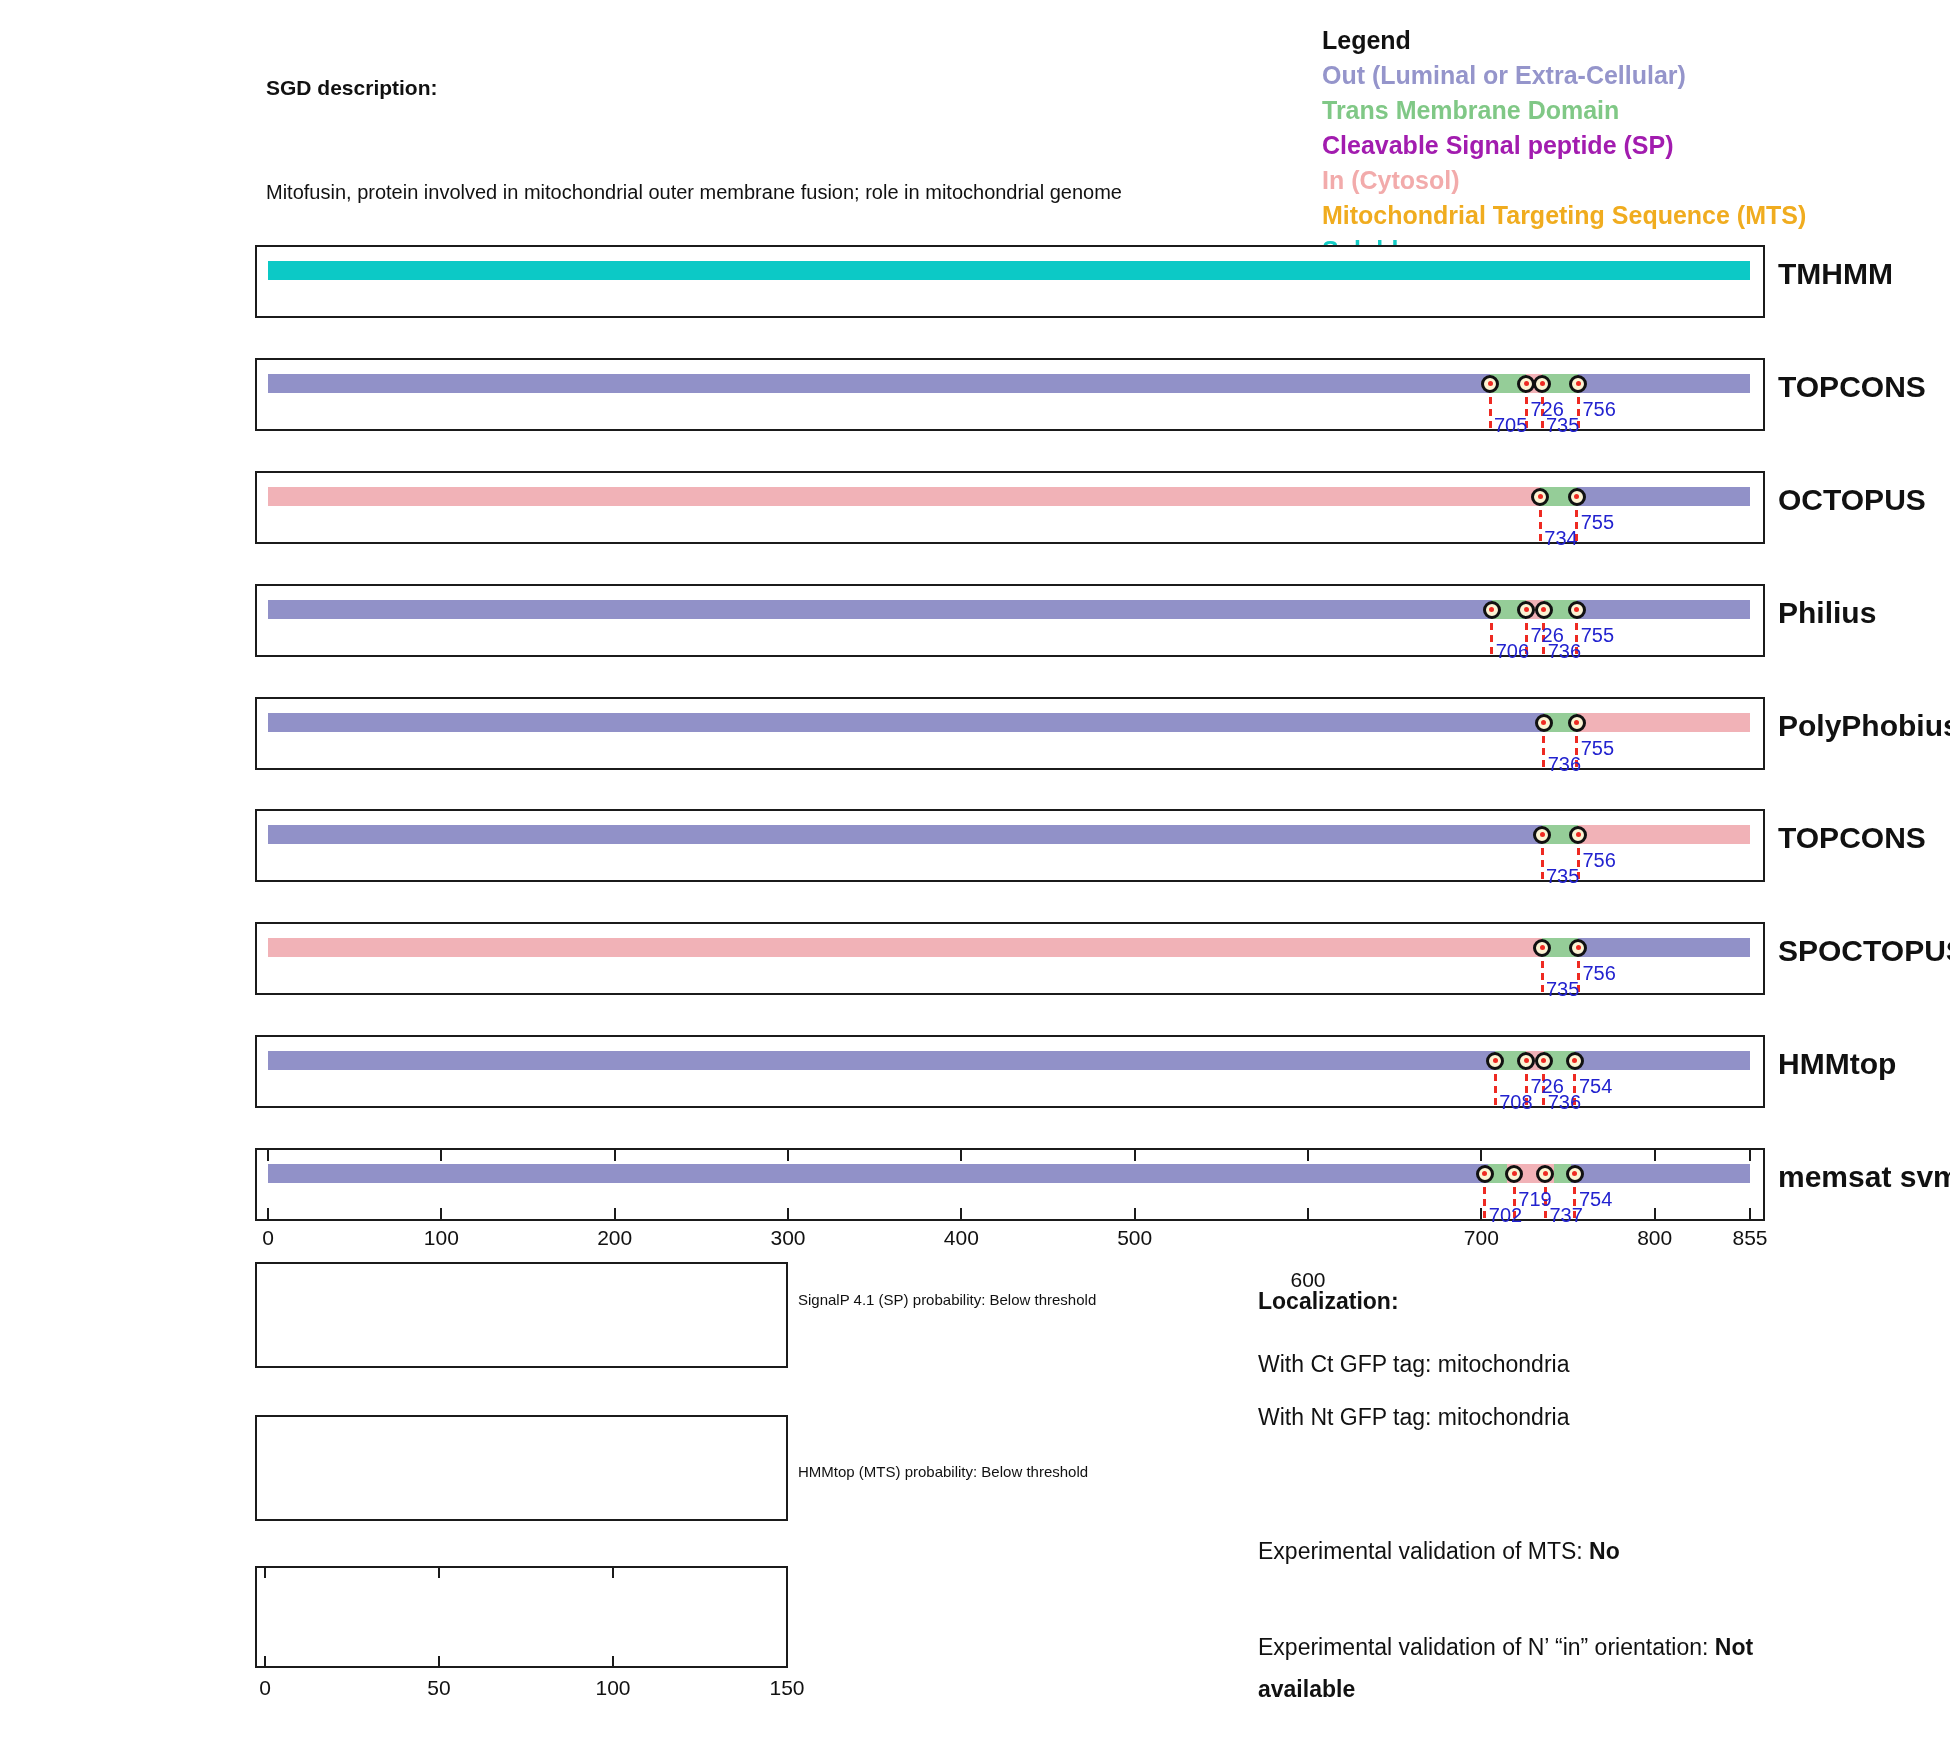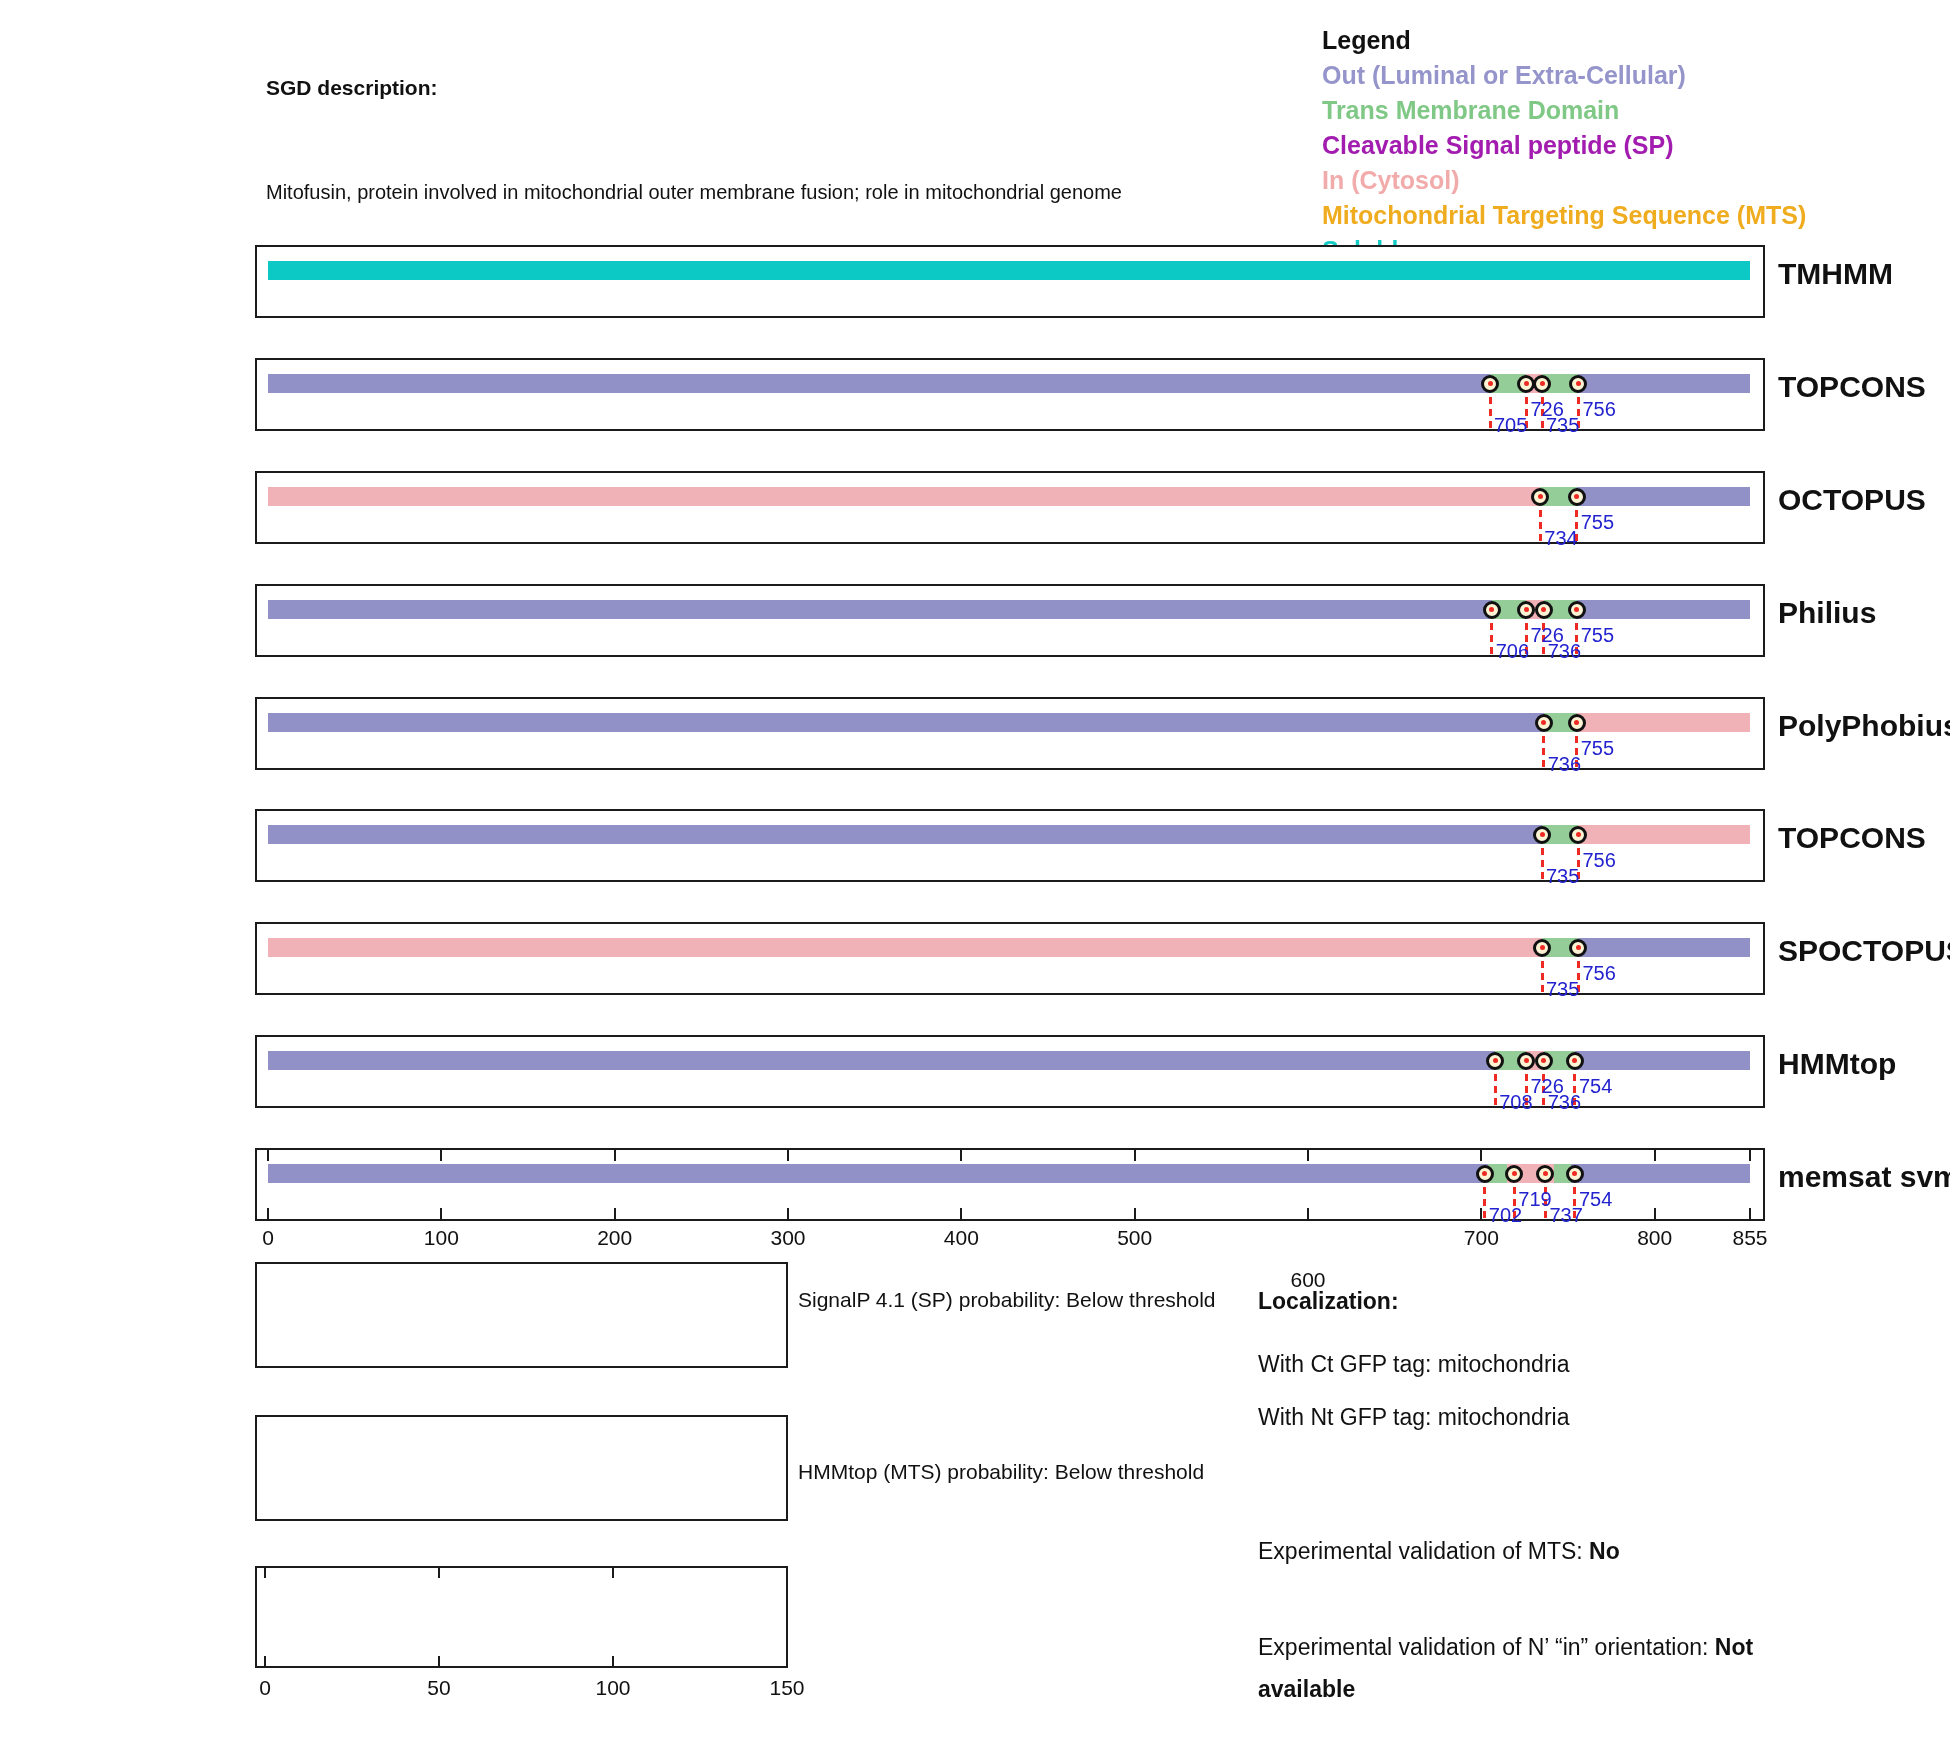--- a/index.html
+++ b/index.html
@@ -15,21 +15,21 @@
   .track-box{position:absolute;border:2px solid #1b1b1b;background:#fff;box-sizing:border-box;}
   .seg{position:absolute;height:19px;}
   .circ{position:absolute;width:12px;height:12px;border:3px solid #111;border-radius:50%;background:#FBF3D3;z-index:4;}
   .circ-dot{position:absolute;left:3.5px;top:3.5px;width:5px;height:5px;border-radius:50%;background:#EE2A22;}
   .dash{position:absolute;width:3px;background:repeating-linear-gradient(180deg,#EE2A22 0 7px,rgba(0,0,0,0) 7px 12px);z-index:2;}
   .mlabel{position:absolute;font-size:20px;color:#2222CF;white-space:nowrap;z-index:5;line-height:15px;}
   .tname{position:absolute;left:1778px;font-size:30px;font-weight:bold;white-space:nowrap;text-align:center;}
   .tick{position:absolute;width:2px;background:#1b1b1b;z-index:3;}
   .axlab{position:absolute;font-size:21px;color:#111;transform:translateX(-50%);white-space:nowrap;}
   .plot-box{position:absolute;border:2px solid #1b1b1b;background:#fff;box-sizing:border-box;}
-  .plot-label{position:absolute;font-size:21px;line-height:36px;text-align:center;}
+  .plot-label{position:absolute;font-size:15px;line-height:36px;text-align:center;}
   .loc{position:absolute;font-size:23px;line-height:30px;}
   .b{font-weight:bold;}
 </style>
 </head>
 <body>
 
 <div id="canvas">
 
   <div class="abs sgd-head" style="left:266px;top:76px;">SGD description:</div>
   <div class="abs desc" style="left:266px;top:100px;">

